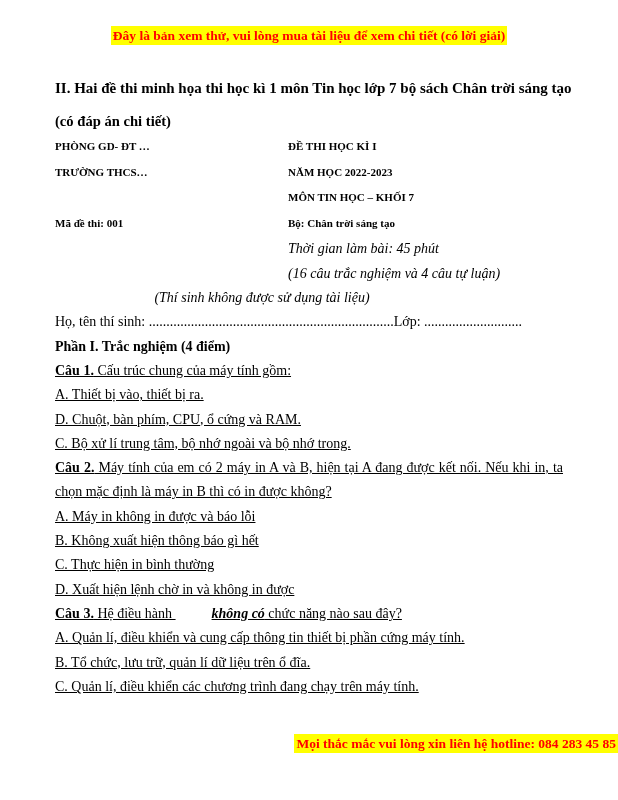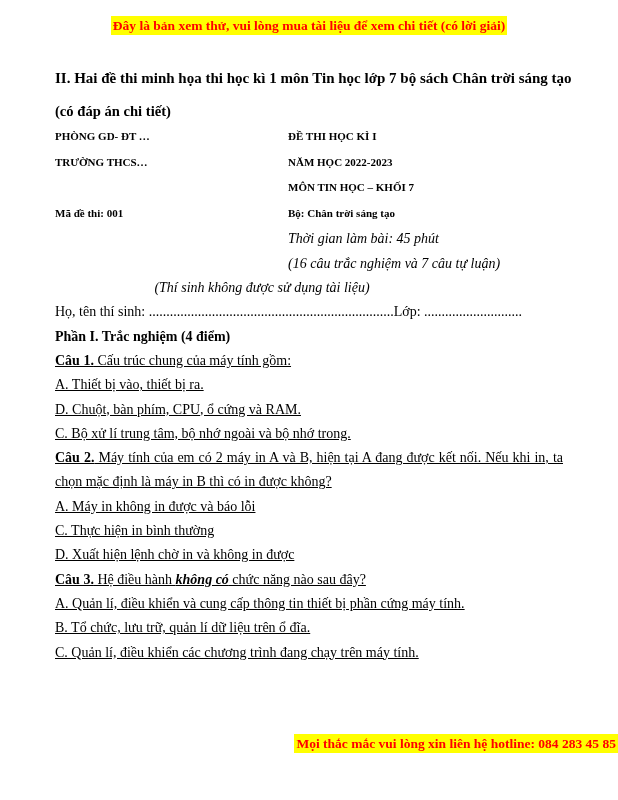--- a/index.html
+++ b/index.html
@@ -5,21 +5,21 @@
   html, body { margin:0; padding:0; background:#ffffff; }
   .page {
     position:relative;
     width:618px; height:800px;
     background:#ffffff;
     font-family:"Liberation Serif", "DejaVu Serif", serif;
     font-size:14px; color:#000000;
     overflow:hidden;
   }
   p { margin:0; }
-  .banner-top-wrap { padding-top:16px; text-align:center; }
+  .banner-top-wrap { padding-top:26px; text-align:center; }
   .hl {
     background:#ffff00; color:#ff0000;
     font-weight:bold; font-size:13.5px; line-height:19px;
     padding:0 2px; display:inline-block;
   }
   .content { margin:0 55px; padding-top:30px; }
   .intro-heading {
     font-weight:bold; font-size:15px; line-height:26px;
     text-align:justify; text-align-last:justify;
     white-space:nowrap;
@@ -35,21 +35,21 @@
   }
   .hdr-cell { white-space:nowrap; }
   .it-line { font-style:italic; line-height:25px; margin-left:233px; white-space:nowrap; }
   .note-line { font-style:italic; line-height:24px; text-align:center; margin-right:94px; white-space:nowrap; }
   .student-line { line-height:24.5px; white-space:nowrap; overflow:hidden; }
   .part-title { font-weight:bold; line-height:24.5px; }
   .q-line { line-height:24.3px;text-decoration:underline; }
   .q-just { text-align:justify; }
   .one-line { white-space:nowrap; }
   .q-label { font-weight:bold; }
-  .q-emph { font-weight:bold; font-style:italic; }
+  .q-emph { font-weight:bold; font-style:italic;margin-left:36px; }
   .banner-bottom-wrap {
     position:absolute; top:734px; left:0; right:0; text-align:right;
   }
 </style>
 </head>
 <body>
 
 <div class="page">
 
   <div class="banner-top-wrap">
@@ -67,34 +67,35 @@
       <div class="hdr-cell">ĐỀ THI HỌC KÌ I</div>
       <div class="hdr-cell">TRƯỜNG THCS…</div>
       <div class="hdr-cell">NĂM HỌC 2022-2023</div>
       <div class="hdr-cell"></div>
       <div class="hdr-cell">MÔN TIN HỌC – KHỐI 7</div>
       <div class="hdr-cell">Mã đề thi: 001</div>
       <div class="hdr-cell">Bộ: Chân trời sáng tạo</div>
     </div>
 
     <p class="it-line">Thời gian làm bài: 45 phút</p>
-    <p class="it-line">(16 câu trắc nghiệm và 7 câu tự luận)</p>
+    <p class="it-line">(16 câu trắc nghiệm và 4 câu tự luận)</p>
     <p class="note-line">(Thí sinh không được sử dụng tài liệu)</p>
 
     <p class="student-line"><span>Họ, tên thí sinh: </span><span>......................................................................</span><span>Lớp: </span><span>............................</span></p>
 
     <p class="part-title">Phần I. Trắc nghiệm (4 điểm)</p>
 
     <p class="q-line one-line"><span class="q-label">Câu 1.</span><span> Cấu trúc chung của máy tính gồm:</span></p>
     <p class="q-line one-line">A. Thiết bị vào, thiết bị ra.</p>
     <p class="q-line one-line">D. Chuột, bàn phím, CPU, ổ cứng và RAM.</p>
     <p class="q-line one-line">C. Bộ xử lí trung tâm, bộ nhớ ngoài và bộ nhớ trong.</p>
 
     <p class="q-line q-just"><span class="q-label">Câu 2.</span><span> Máy tính của em có 2 máy in A và B, hiện tại A đang được kết nối. Nếu khi in, ta chọn mặc định là máy in B thì có in được không?</span></p>
     <p class="q-line one-line">A. Máy in không in được và báo lỗi</p>
+    <p class="q-line one-line">B. Không xuất hiện thông báo gì hết</p>
     <p class="q-line one-line">C. Thực hiện in bình thường</p>
     <p class="q-line one-line">D. Xuất hiện lệnh chờ in và không in được</p>
 
     <p class="q-line one-line"><span class="q-label">Câu 3.</span><span> Hệ điều hành </span><span class="q-emph">không có</span><span> chức năng nào sau đây?</span></p>
     <p class="q-line one-line">A. Quản lí, điều khiển và cung cấp thông tin thiết bị phần cứng máy tính.</p>
     <p class="q-line one-line">B. Tổ chức, lưu trữ, quản lí dữ liệu trên ổ đĩa.</p>
     <p class="q-line one-line">C. Quản lí, điều khiển các chương trình đang chạy trên máy tính.</p>
 
   </div>
 

